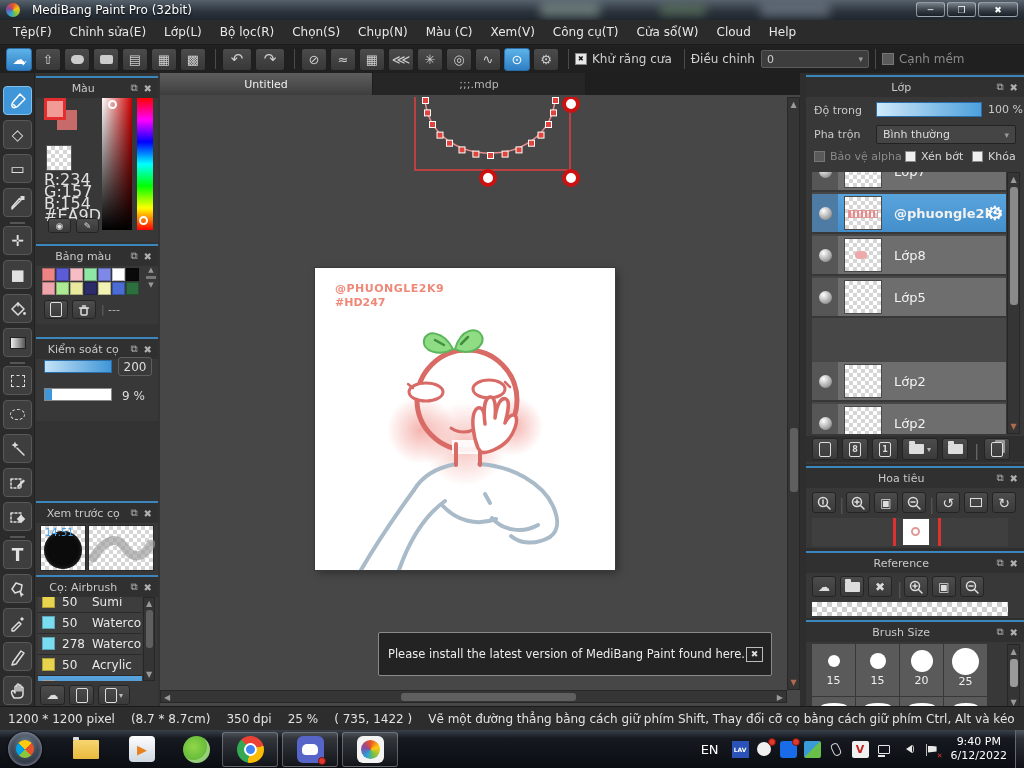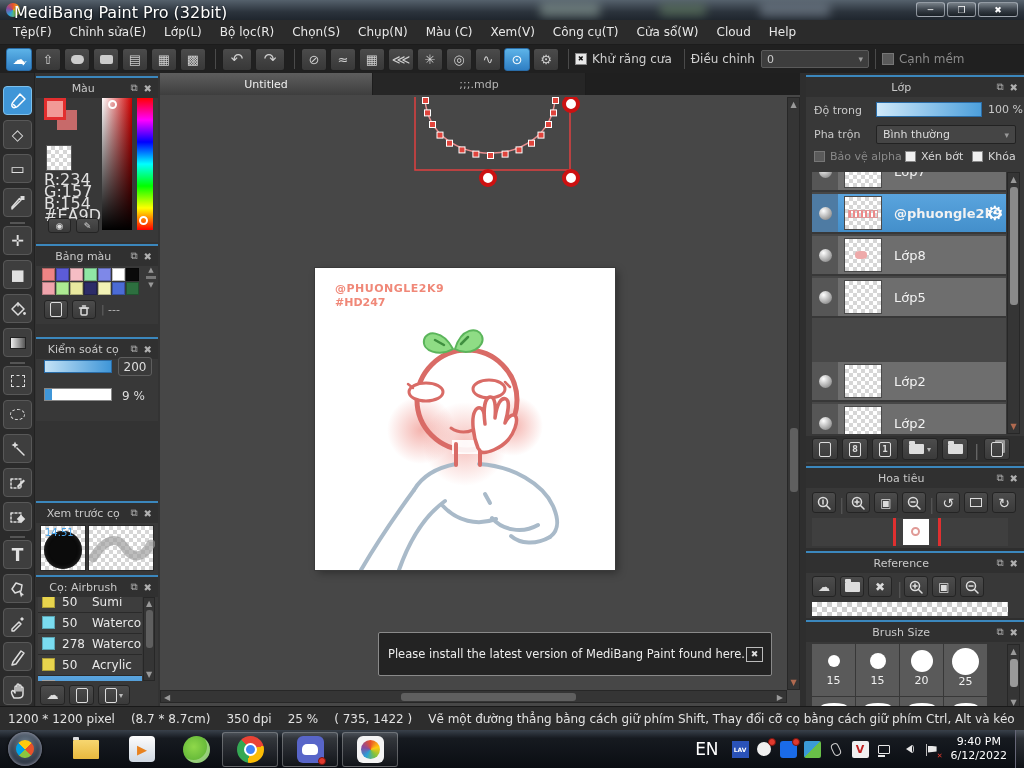--- a/index.html
+++ b/index.html
@@ -58,33 +58,33 @@
 .dot{border-radius:50%;background:#fff}
 .redline{position:absolute;top:0;width:3px;height:100%;background:#e03030}
 svg.ic{display:block}
 svg.ic *{stroke:#ddd;stroke-width:1.5;fill:none;stroke-linecap:round;stroke-linejoin:round}
 svg.ic .f{fill:#ddd;stroke:none}
 
 #statusbar{left:0;top:706px;width:1024px;height:24px;background:#2d2d2d;border-top:1px solid #191919;display:flex;align-items:center;padding-left:8px;color:#e2e2e2;font-size:12px;white-space:nowrap}
 #statusbar span{margin-right:16px}
 #taskbar{left:0;top:730px;width:1024px;height:38px;background:linear-gradient(#39414b,#161a20 22%,#0a0d12);display:flex;align-items:center}
 .tkbox{width:56px;height:35px;margin-right:4px;border:1px solid rgba(255,255,255,.28);border-radius:3px;background:linear-gradient(rgba(255,255,255,.14),rgba(255,255,255,.03));display:flex;align-items:center;justify-content:center}
-.tray{color:#fff;font-size:17px}
+.tray{color:#fff;font-size:13px}
 .tico{width:17px;height:17px;margin-left:7px;position:relative;display:flex;align-items:center;justify-content:center;font-size:9px;color:#fff}
 .baddot{position:absolute;right:-3px;top:-3px;width:8px;height:8px;border-radius:50%;background:#e03a2e;border:1px solid #7a120c}
 </style>
 </head>
 <body>
 
 <div id="titlebar" class="ab">
   <div class="blob" style="left:540px;top:3px;width:60px;height:14px;background:#9fb4ab"></div>
   <div class="blob" style="left:660px;top:4px;width:46px;height:12px;background:#6f8f6a"></div>
   <div class="blob" style="left:760px;top:3px;width:70px;height:14px;background:#8a97a5"></div>
   <div class="ab" style="left:6px;top:3px;width:14px;height:14px;border-radius:50%;background:conic-gradient(#e8522a,#f5c518,#7dc242,#2a9fd8,#8a4a9d,#e8522a)"></div>
-  <span class="ab" style="left:14px;top:3px;font-size:16px;text-shadow:0 1px 2px #000">MediBang Paint Pro (32bit)</span>
+  <span class="ab" style="left:32px;top:3px;font-size:12px;text-shadow:0 1px 2px #000">MediBang Paint Pro (32bit)</span>
   <div class="ab flex" style="right:6px;top:2px">
     <div class="winbtn">
         <span>─</span>
       </div>
     <div class="winbtn">
         <span>❐</span>
       </div>
     <div class="winbtn" style="width:40px">
         <span>✖</span>
       </div>

